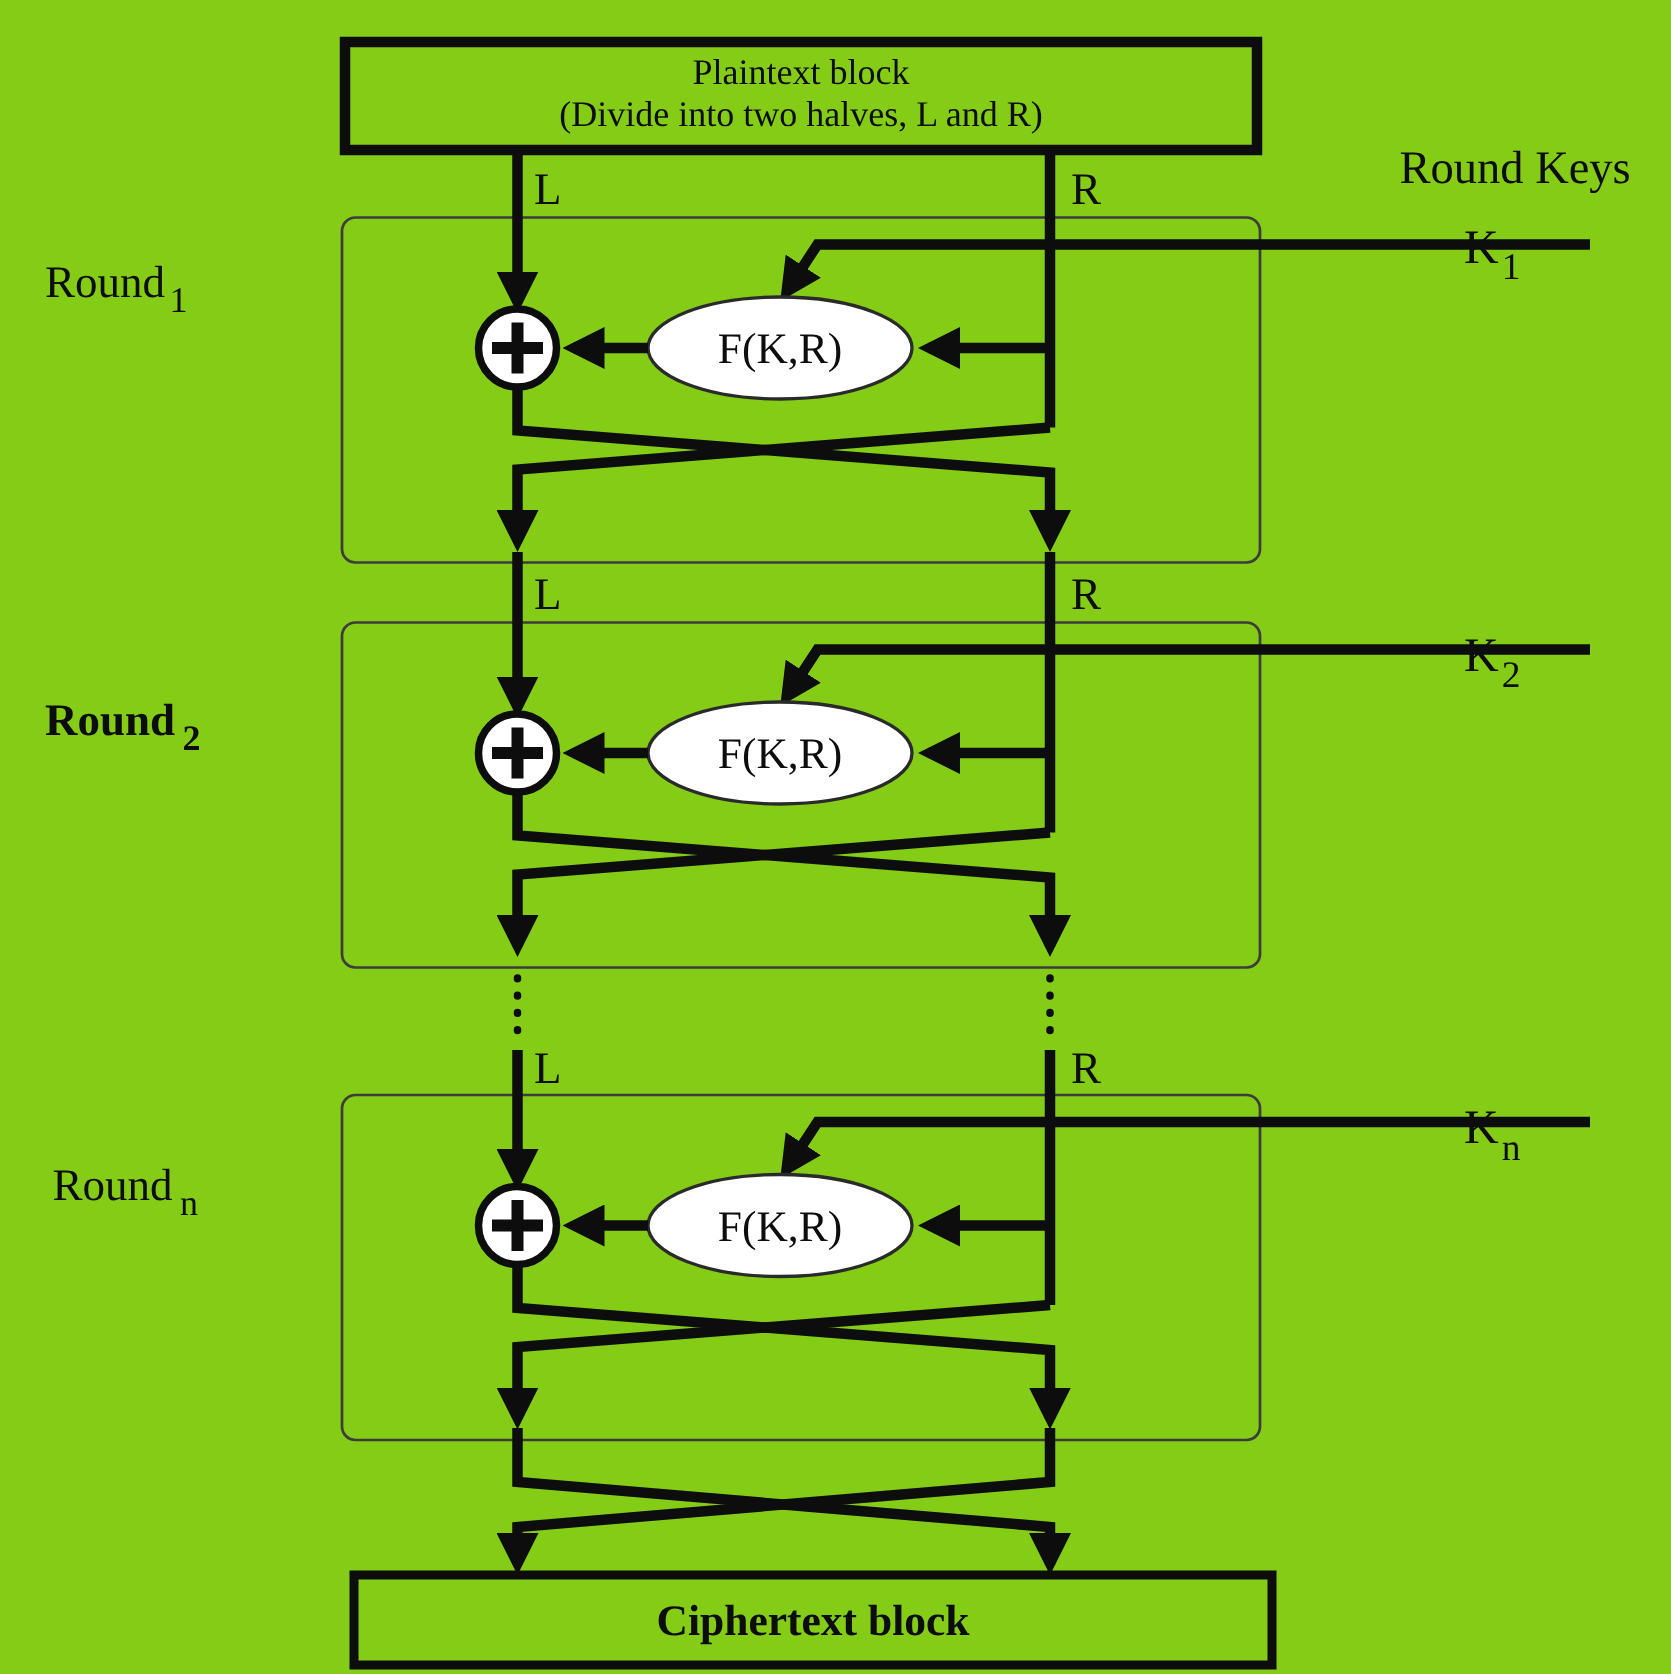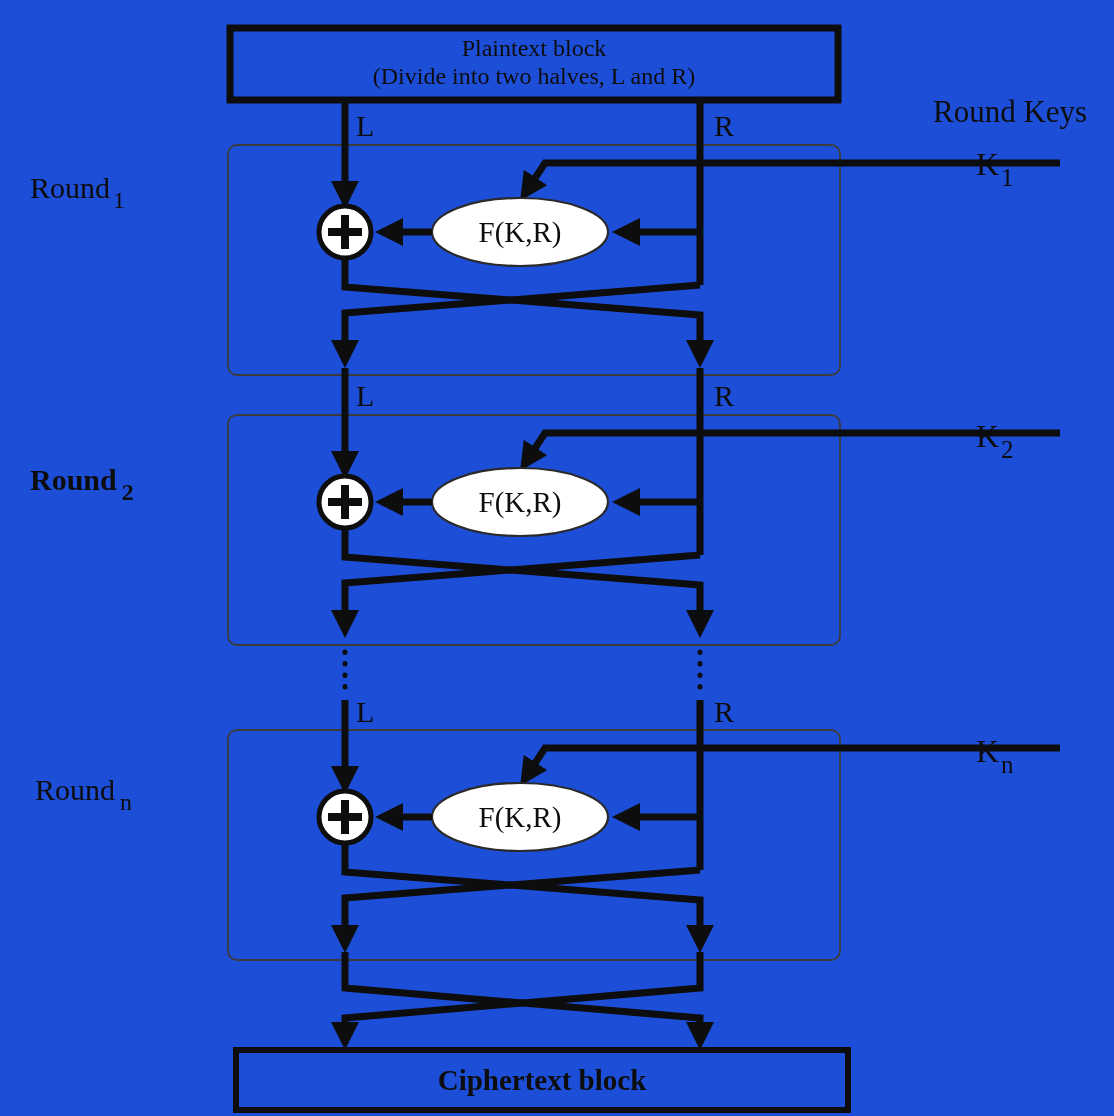--- a/index.html
+++ b/index.html
@@ -4,21 +4,21 @@
 <style>
   html, body {
     margin: 0;
     padding: 0;
     background: #ffffff;
   }
   .stage {
     position: relative;
     width: 1114px;
     height: 1116px;
-    background: #1d4ed8;
+    background: #84cc16;
     overflow: hidden;
   }
   svg { display: block; }
 
   
   .serif {
     font-family: "Liberation Serif", "DejaVu Serif", serif;
     fill: #0d0d0d;
   }
   .t24 { font-size: 24px; }

